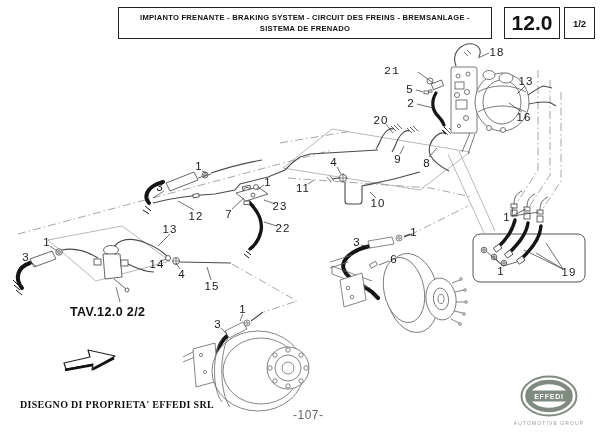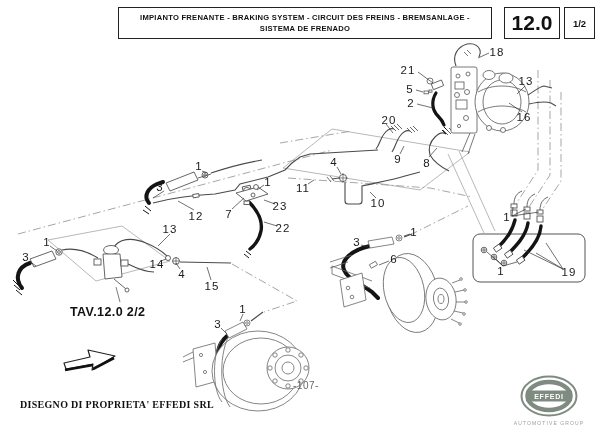--- a/index.html
+++ b/index.html
@@ -21,21 +21,21 @@
   
   svg.diagram{position:absolute;left:0;top:0;z-index:1;}
   .callout-layer{position:absolute;left:0;top:0;width:520px;height:432px;z-index:2;pointer-events:none;}
   .callout{position:absolute;transform:translate(-50%,-50%);font-size:11.5px;color:#1a1a1a;
            letter-spacing:1px;white-space:nowrap;}
   .tav-note{position:absolute;left:70px;top:305px;z-index:2;font-size:12.5px;font-weight:bold;
             color:#111;letter-spacing:.4px;}
   
   .property-note{position:absolute;left:20px;top:399px;z-index:2;font-size:10px;font-weight:bold;
                  color:#111;letter-spacing:.3px;font-family:Liberation Serif, serif;}
-  .page-number{position:absolute;left:293px;top:380px;z-index:2;font-size:10px;color:#666;
+  .page-number{position:absolute;left:293px;top:408px;z-index:2;font-size:12px;color:#666;
                letter-spacing:.5px;}
   .logo-text{position:absolute;left:549px;top:396px;z-index:3;transform:translate(-50%,-50%);
              font-size:7px;font-weight:bold;color:#ffffff;letter-spacing:.8px;}
   .logo-subtext{position:absolute;left:549px;top:423px;z-index:2;transform:translate(-50%,-50%);
                 font-size:5px;color:#989e98;letter-spacing:1.1px;white-space:nowrap;}
 </style>
 </head>
 <body>
 
 <div class="page">
@@ -294,26 +294,26 @@
 
     <g fill="none">
       <ellipse cx="549" cy="396" rx="27.5" ry="19.5" stroke="#7f8a81" stroke-width="2"></ellipse>
       <ellipse cx="549" cy="396" rx="21.5" ry="14" stroke="#7f8a81" stroke-width="4.5"></ellipse>
       <rect x="526" y="390.5" width="46" height="11" rx="1.5" fill="#7f8a81"></rect>
     </g>
   </svg>
 
   <div class="callout-layer">
       <span class="callout" style="left: 497px; top: 52px;">18</span>
-      <span class="callout" style="left: 408px; top: 70px;">21</span>
+      <span class="callout" style="left: 392px; top: 70px; font-family: Liberation Mono, monospace;">21</span>
       <span class="callout" style="left: 410px; top: 89px;">5</span>
       <span class="callout" style="left: 411px; top: 103px;">2</span>
       <span class="callout" style="left: 526px; top: 81px;">13</span>
       <span class="callout" style="left: 524px; top: 117px;">16</span>
-      <span class="callout" style="left: 381px; top: 120px; margin-left: 8px;">20</span>
+      <span class="callout" style="left: 381px; top: 120px;">20</span>
       <span class="callout" style="left: 398px; top: 159px;">9</span>
       <span class="callout" style="left: 427px; top: 163px;">8</span>
       <span class="callout" style="left: 334px; top: 162px;">4</span>
       <span class="callout" style="left: 303px; top: 188px;">11</span>
       <span class="callout" style="left: 378px; top: 203px;">10</span>
       <span class="callout" style="left: 199px; top: 166px;">1</span>
       <span class="callout" style="left: 160px; top: 187px;">3</span>
       <span class="callout" style="left: 196px; top: 216px;">12</span>
       <span class="callout" style="left: 229px; top: 214px;">7</span>
       <span class="callout" style="left: 268px; top: 182px;">1</span>

